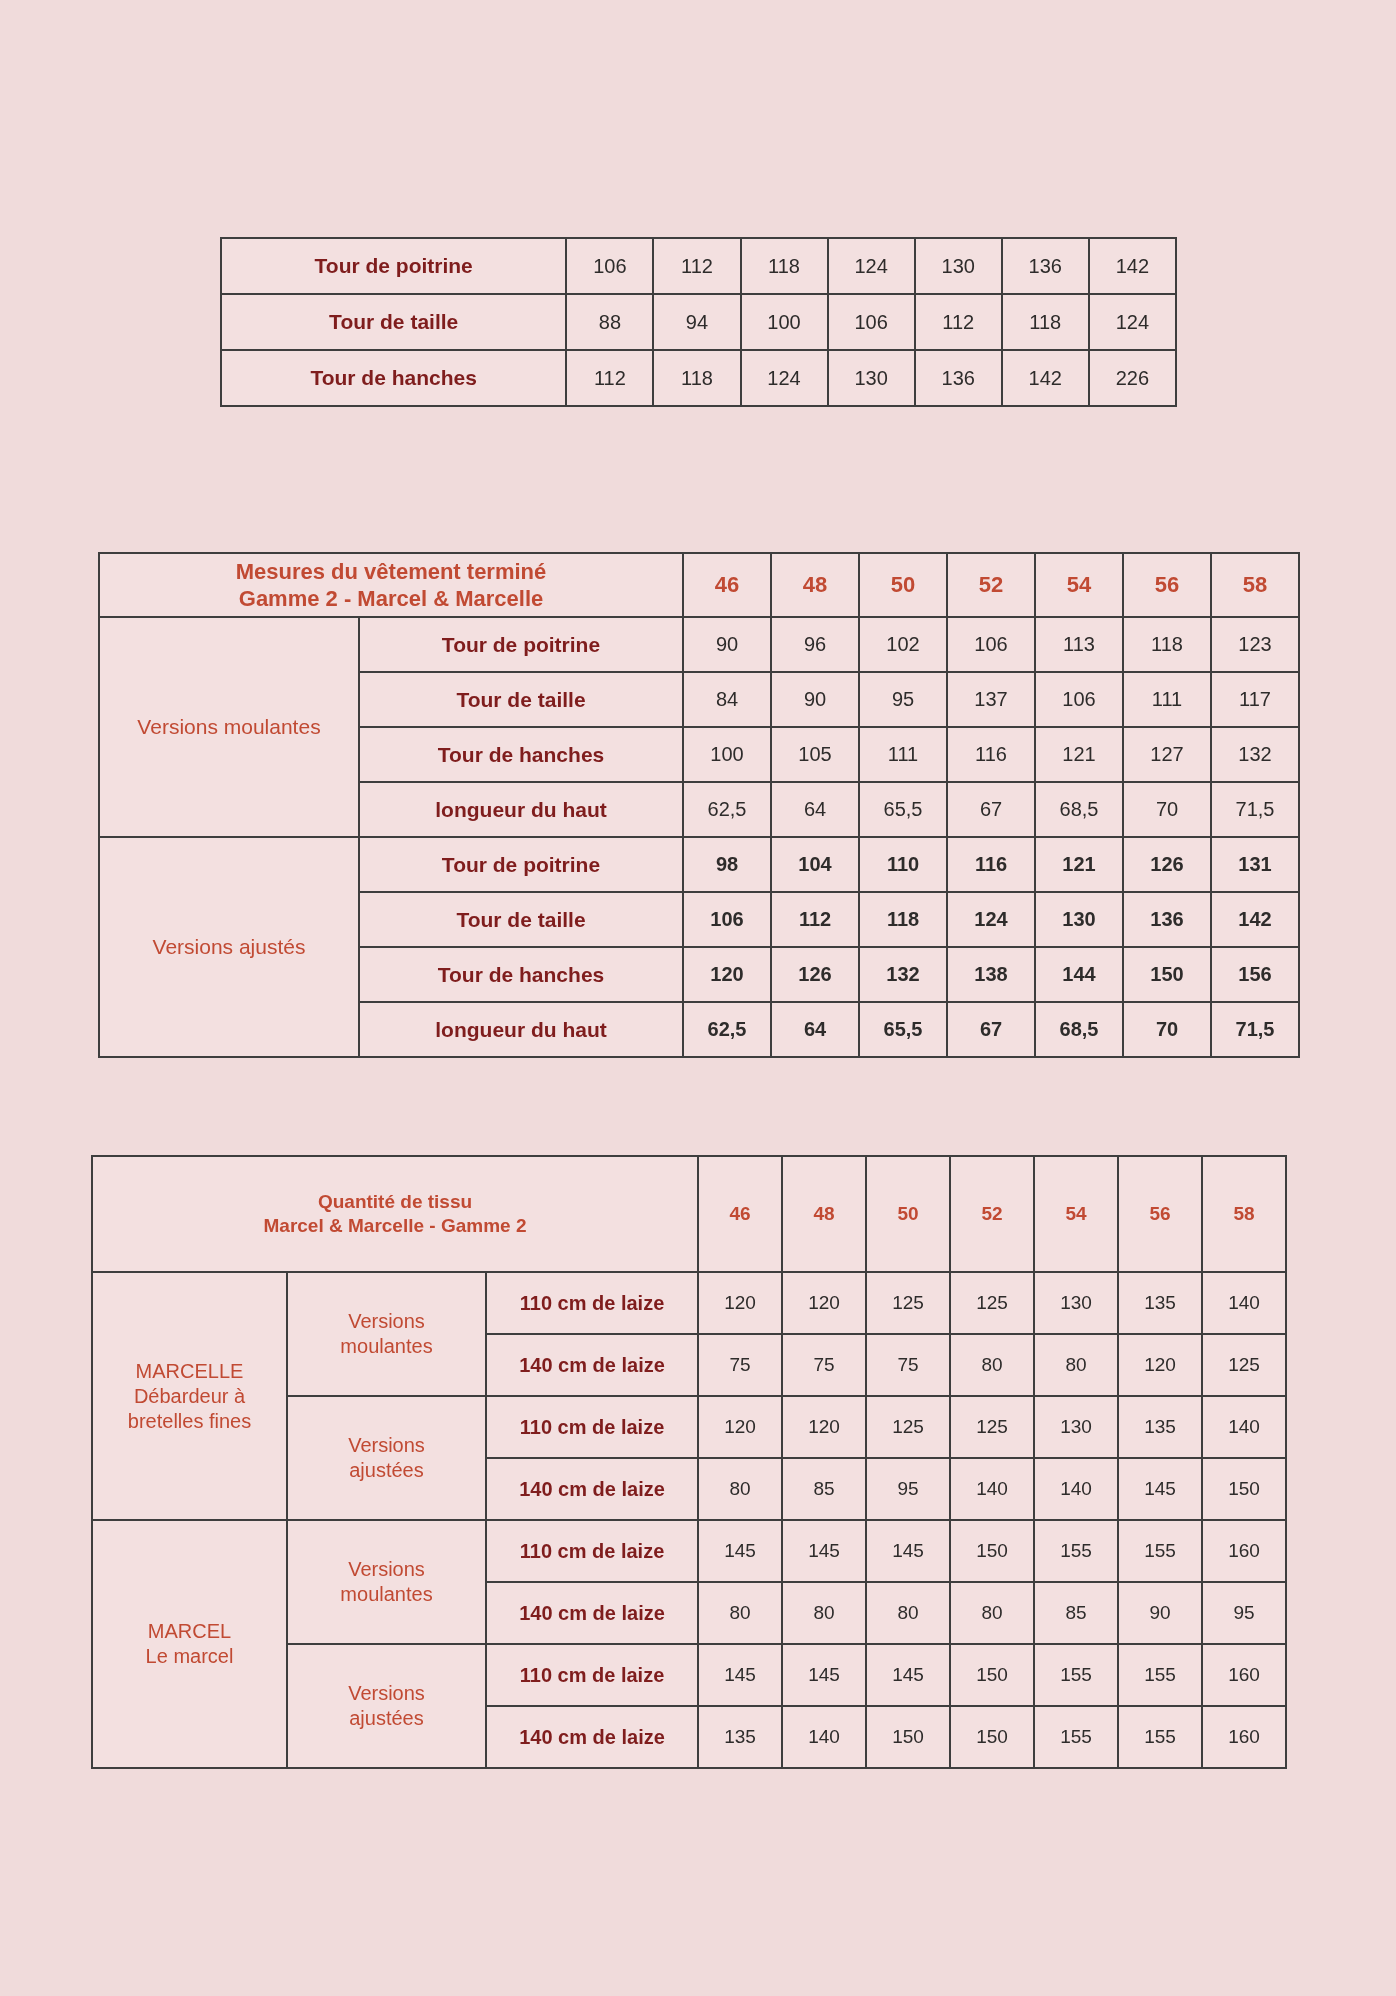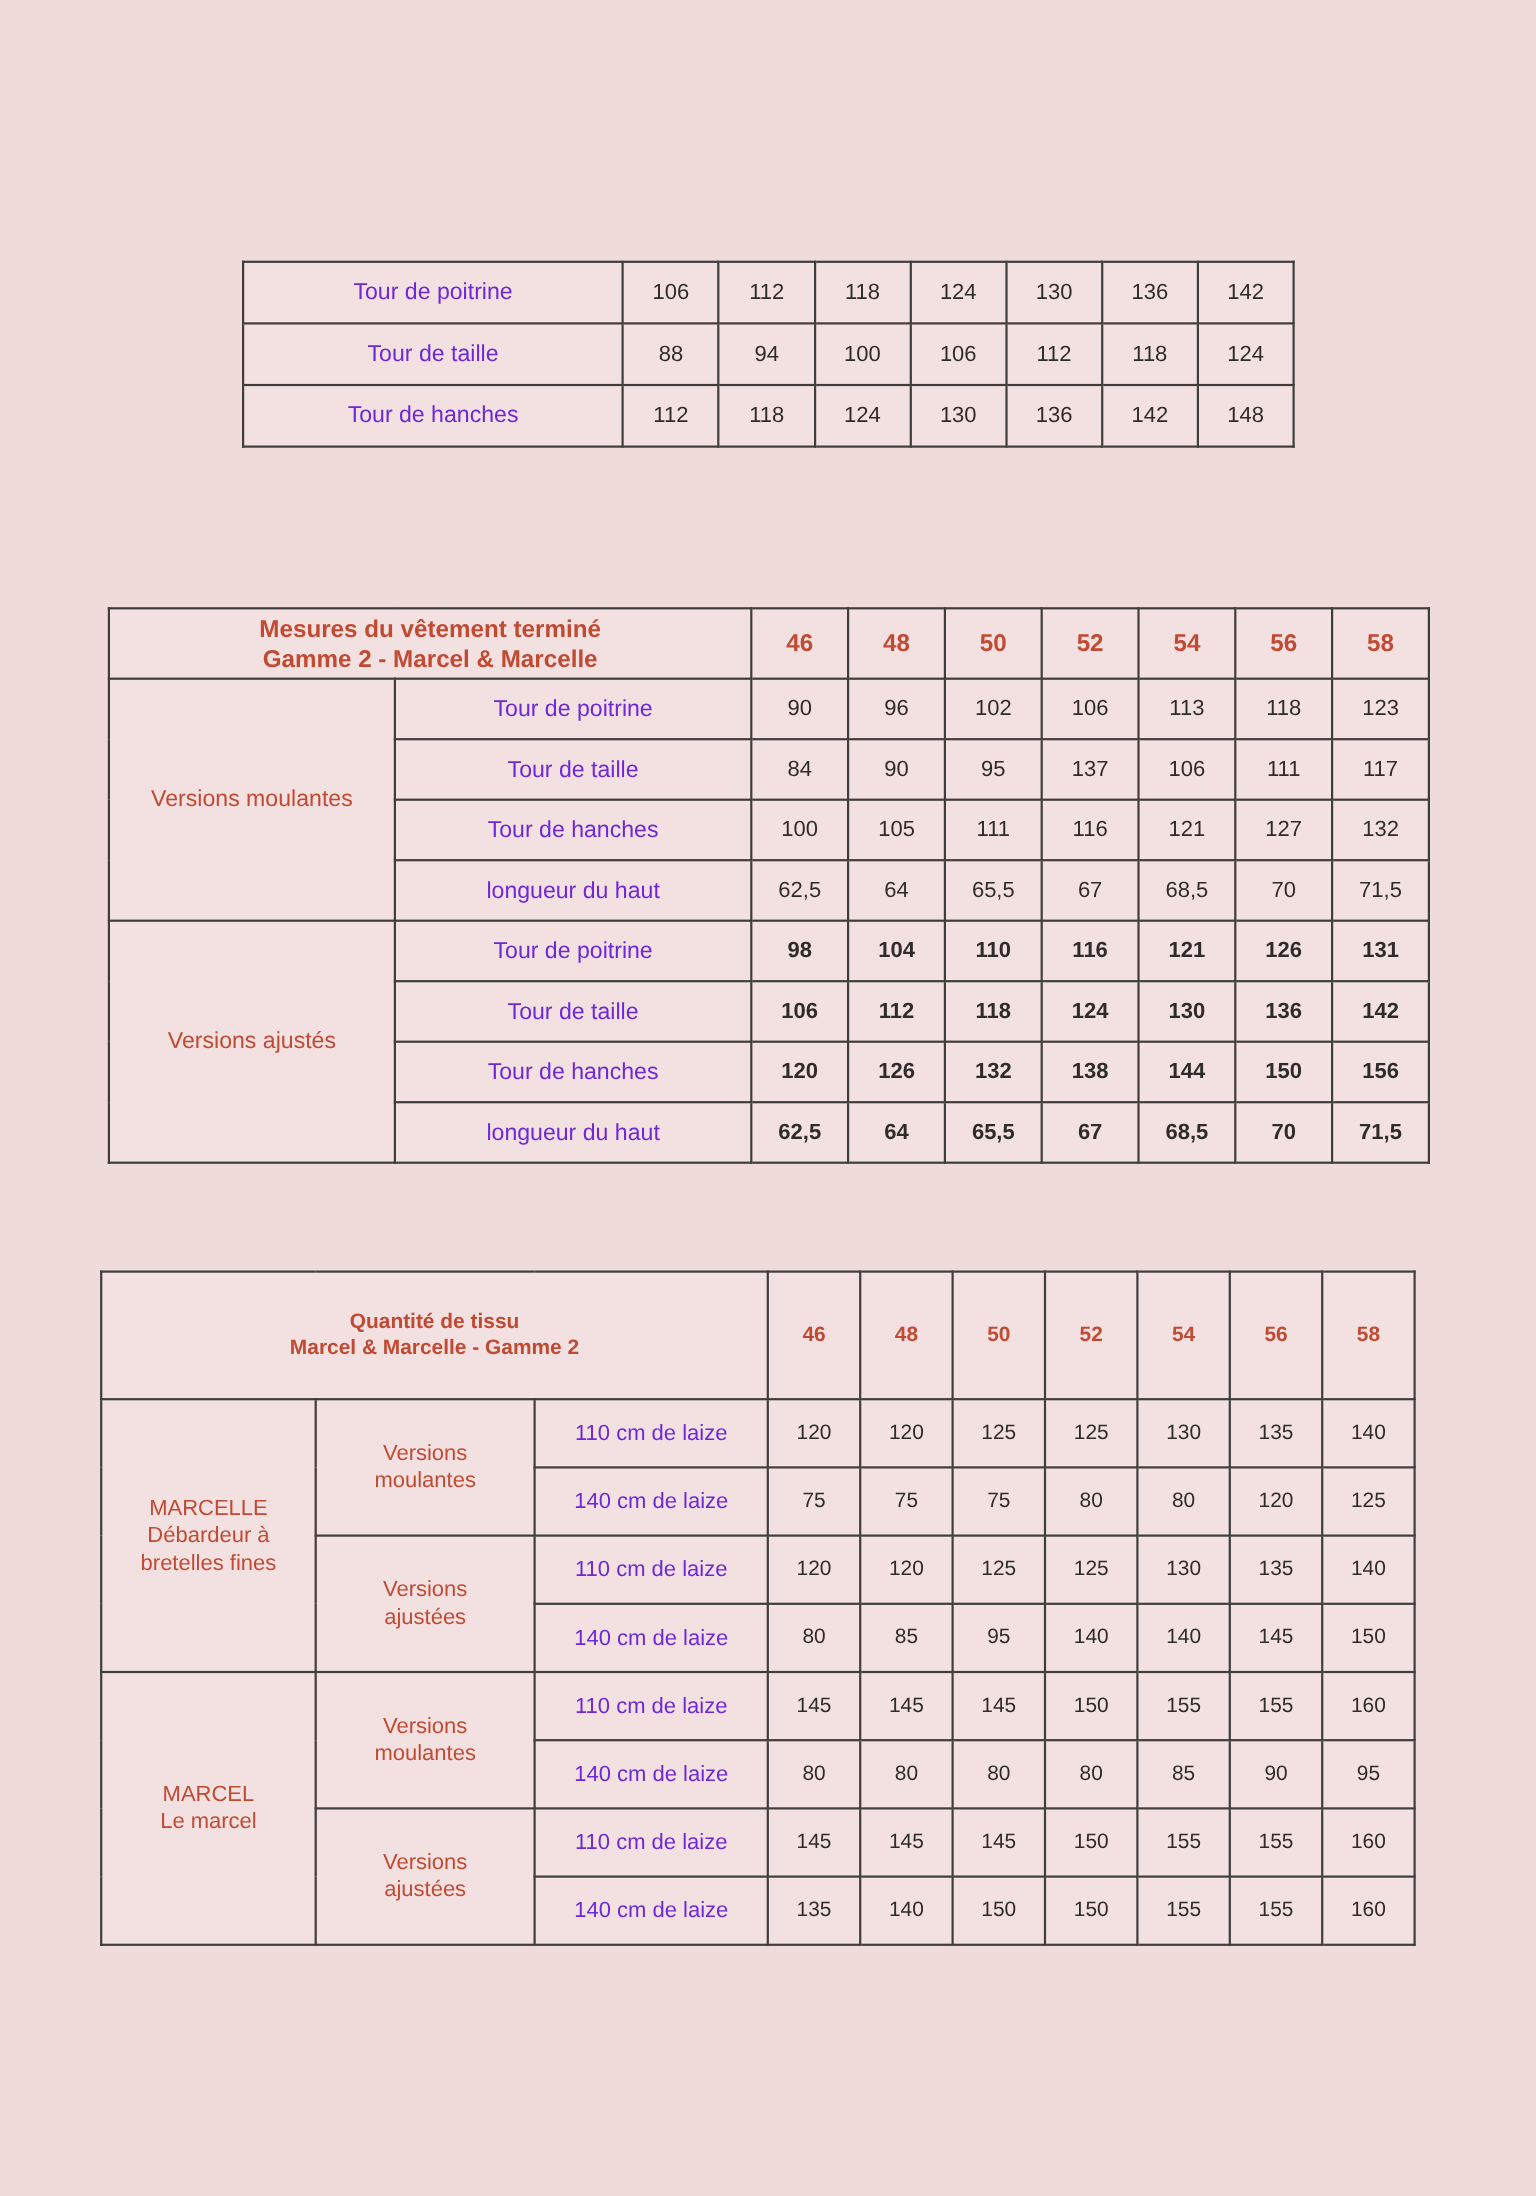--- a/index.html
+++ b/index.html
@@ -21,21 +21,21 @@
     border:2px solid #3e3e3e;
     text-align:center;
     vertical-align:middle;
     padding:2px 4px;
     font-size:20px;
     color:#2e2c2b;
     overflow:hidden;
   }
   .ttl{font-weight:700;font-size:22px;color:#c14a33;}
   .size{font-weight:700;font-size:22px;color:#c14a33;}
-  .lbl{font-weight:400;font-size:21px;color:#6d28d9;}
+  .lbl{font-weight:700;font-size:21px;color:#7f1d1d;}
   .glbl{font-weight:500;font-size:21px;color:#c14a33;margin-top:43px;}
   .val{font-size:20px;}
   .bold{font-weight:700;}
   .multiline{white-space:pre-line;line-height:1.25;}
   
   #t1{left:220px;top:237px;width:957px;}
   #t1 tr{height:56px;}
   
   #t2{left:98px;top:552px;width:1202px;}
   #t2 tr{height:55px;}
@@ -85,21 +85,21 @@
       <td class="val">124</td>
     </tr>
     <tr>
       <td class="lbl">Tour de hanches</td>
       <td class="val">112</td>
       <td class="val">118</td>
       <td class="val">124</td>
       <td class="val">130</td>
       <td class="val">136</td>
       <td class="val">142</td>
-      <td class="val">148</td>
+      <td class="val">226</td>
     </tr>
   </tbody>
     </table>
 
   <table id="t2">
     <colgroup>
       <col style="width:260px">
         <col style="width:324px">
       <col style="width:88px">
         <col style="width:88px">

